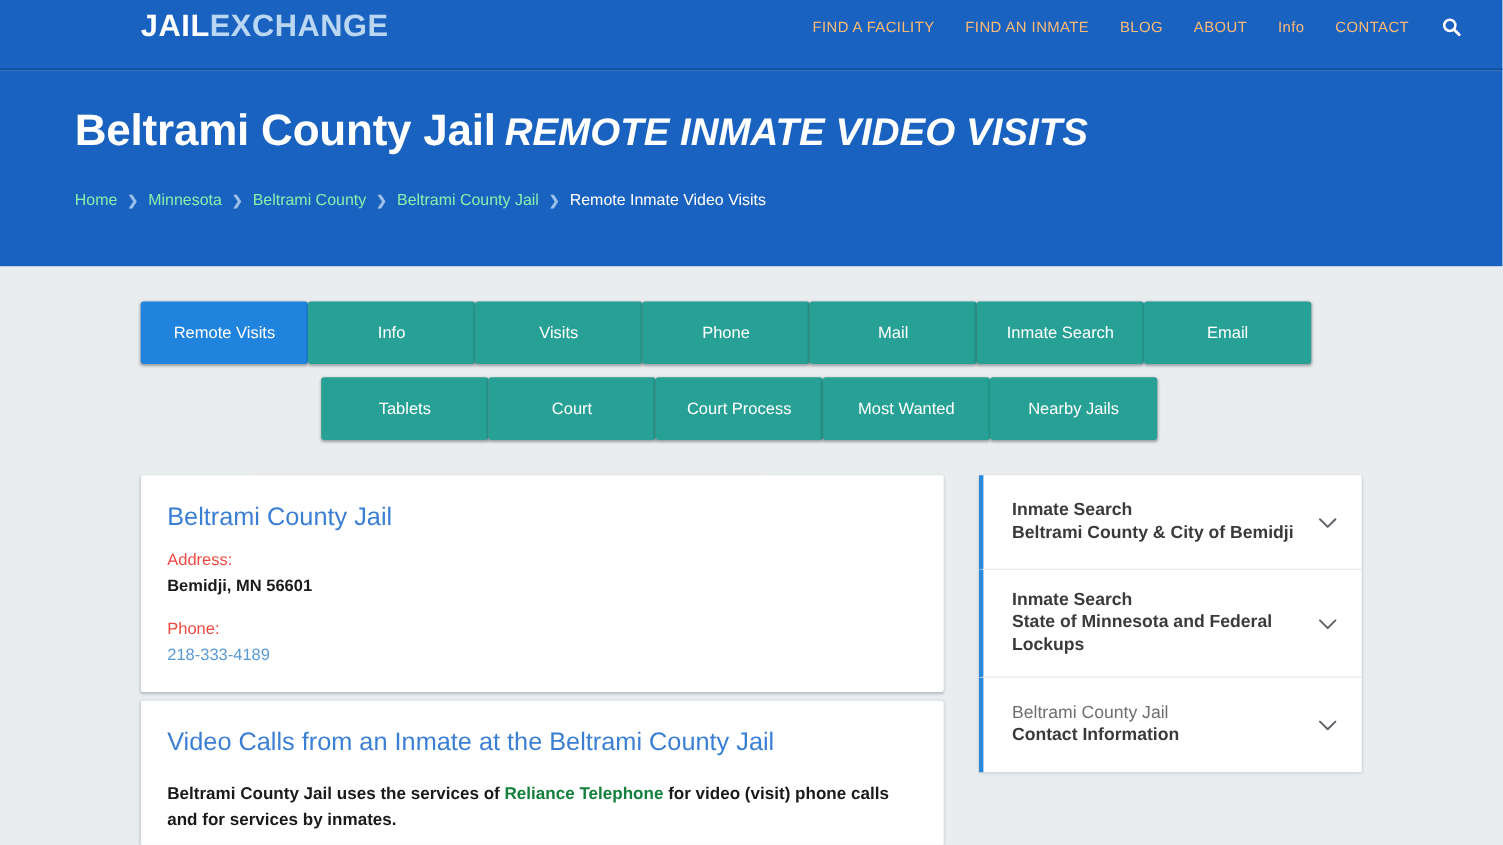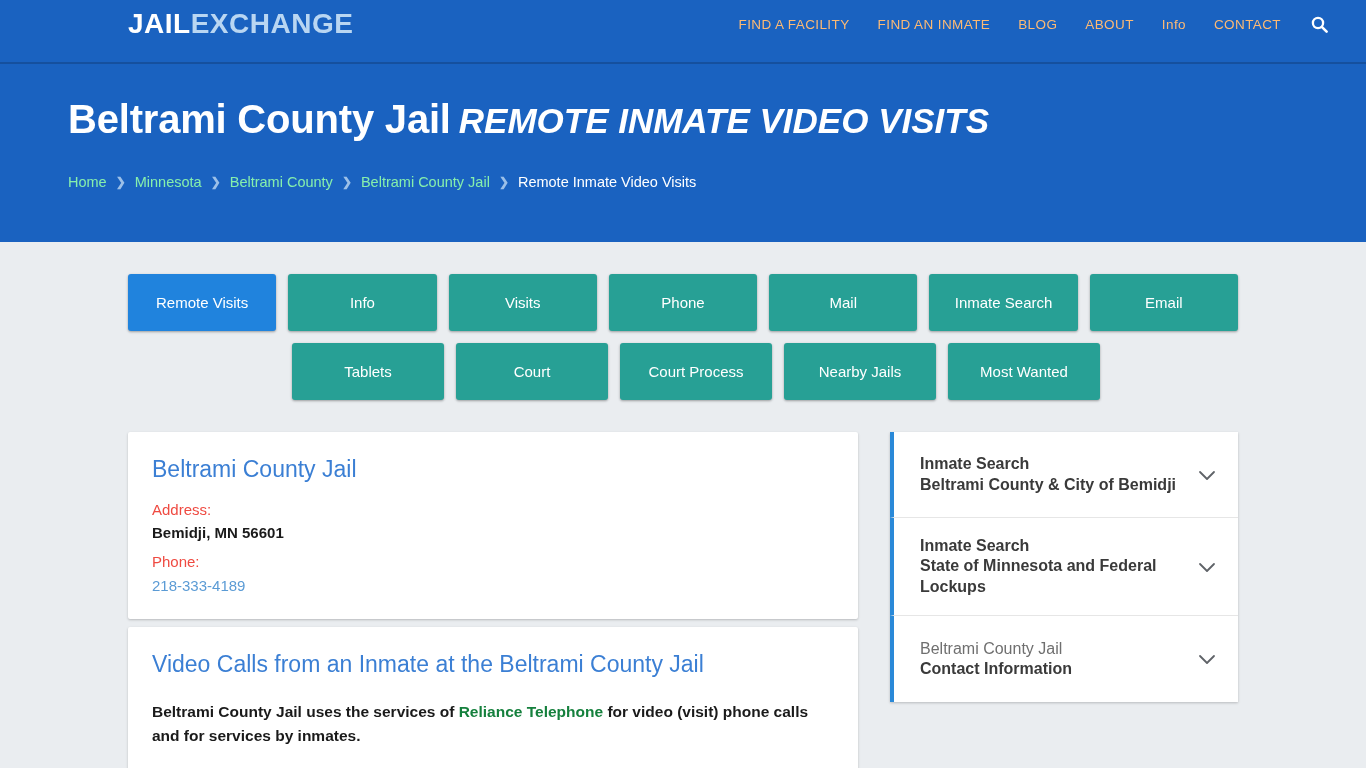--- a/index.html
+++ b/index.html
@@ -110,21 +110,20 @@
 
   
   .content {
     padding: 0 128px;
   }
   .btnrows {
     padding-top: 32px;
   }
   .btnrow {
     display: flex;
-    gap: 12px;
   }
   .btnrow + .btnrow {
     margin-top: 12px;
   }
   .navbtn {
     width: 152px;
     height: 57px;
     border-radius: 3px;
     background: #27a095;
     color: #ffffff;
@@ -164,21 +163,21 @@
     color: #3b7fd4;
     font-size: 23px;
     margin: 0 0 18px 0;
     font-weight: normal;
   }
   .lbl {
     color: #ef4a41;
     font-size: 15px;
     margin: 0 0 4px 0;
   }
-  .lbl.phone-lbl { margin-top: 10px; }
+  .lbl.phone-lbl { margin-top: 20px; }
   .addr-line {
     font-size: 15px;
     font-weight: bold;
     color: #1a1a1a;
     margin: 0;
     line-height: 1.42;
   }
   .phone-link {
     color: #5b9bd5;
     font-size: 15px;
@@ -296,22 +295,22 @@
       <button class="navbtn">Visits</button>
       <button class="navbtn">Phone</button>
       <button class="navbtn">Mail</button>
       <button class="navbtn">Inmate Search</button>
       <button class="navbtn">Email</button>
     </div>
     <div class="btnrow second">
       <button class="navbtn">Tablets</button>
       <button class="navbtn">Court</button>
       <button class="navbtn">Court Process</button>
+      <button class="navbtn">Most Wanted</button>
       <button class="navbtn">Nearby Jails</button>
-      <button class="navbtn">Most Wanted</button>
     </div>
   </div>
 
   <div class="columns">
 
     <div class="col-left">
 
       <div class="card">
         <h2 class="facility-name">Beltrami County Jail</h2>
         <p class="lbl">Address:</p>

